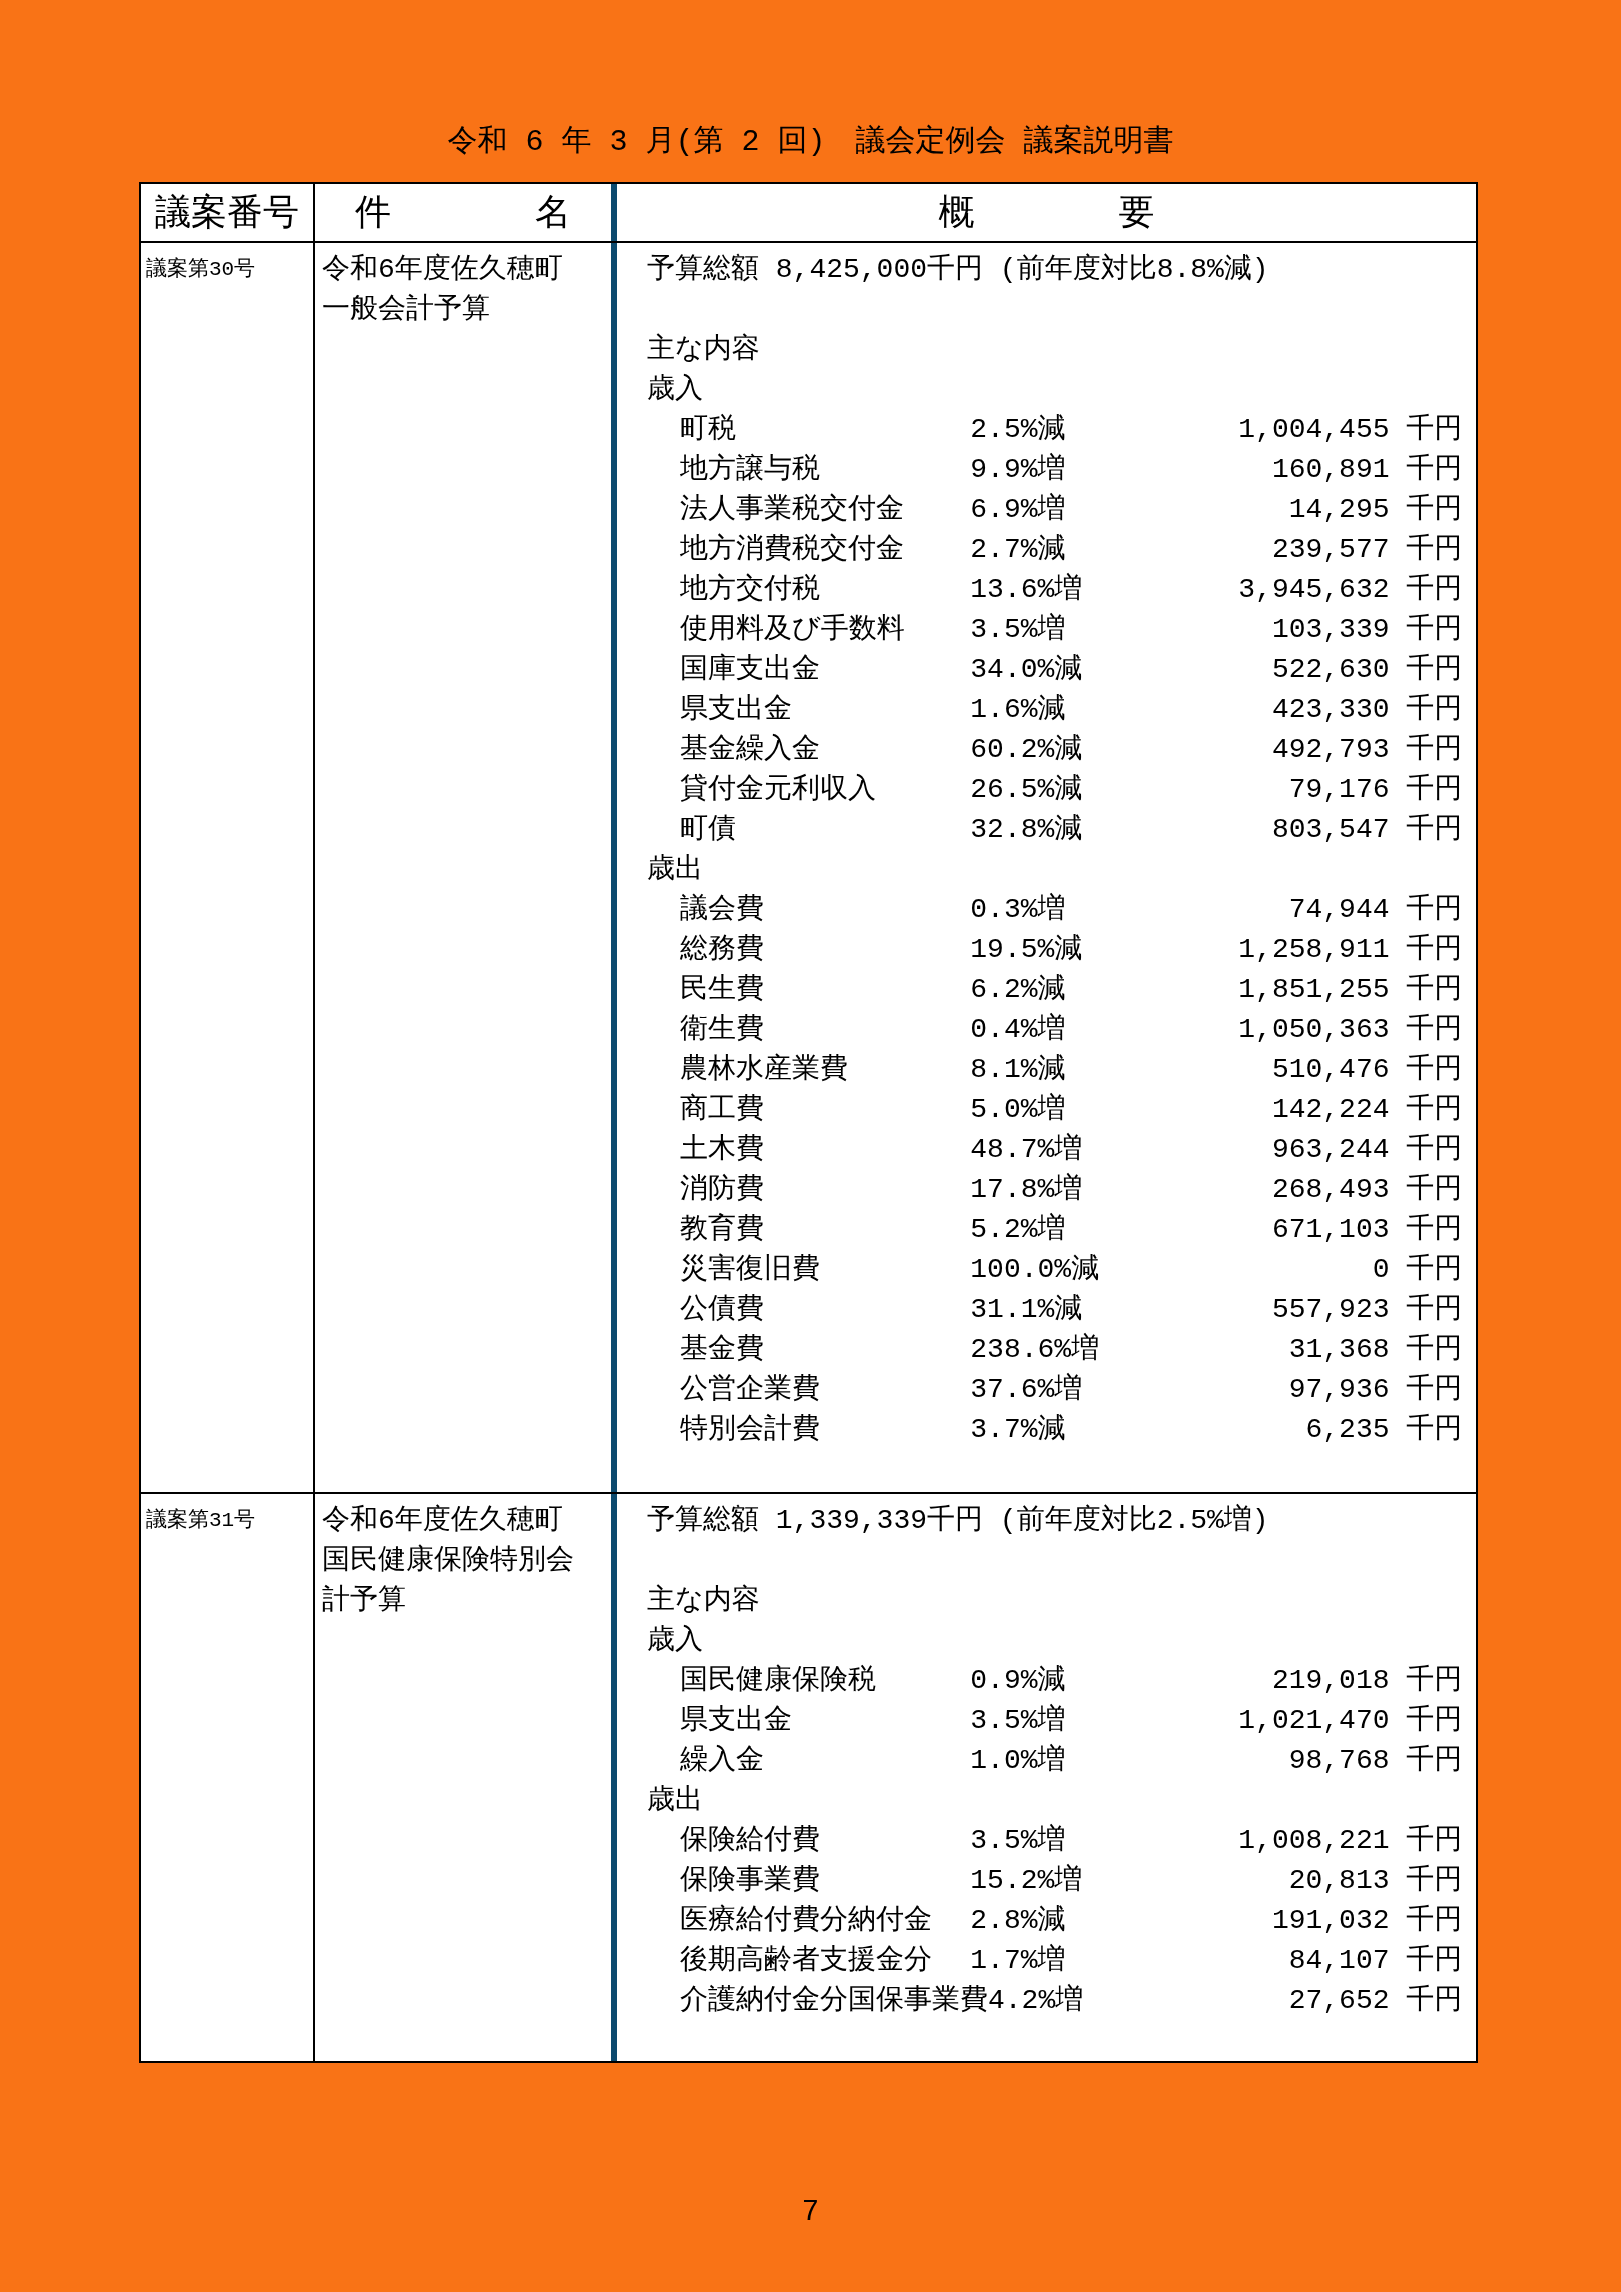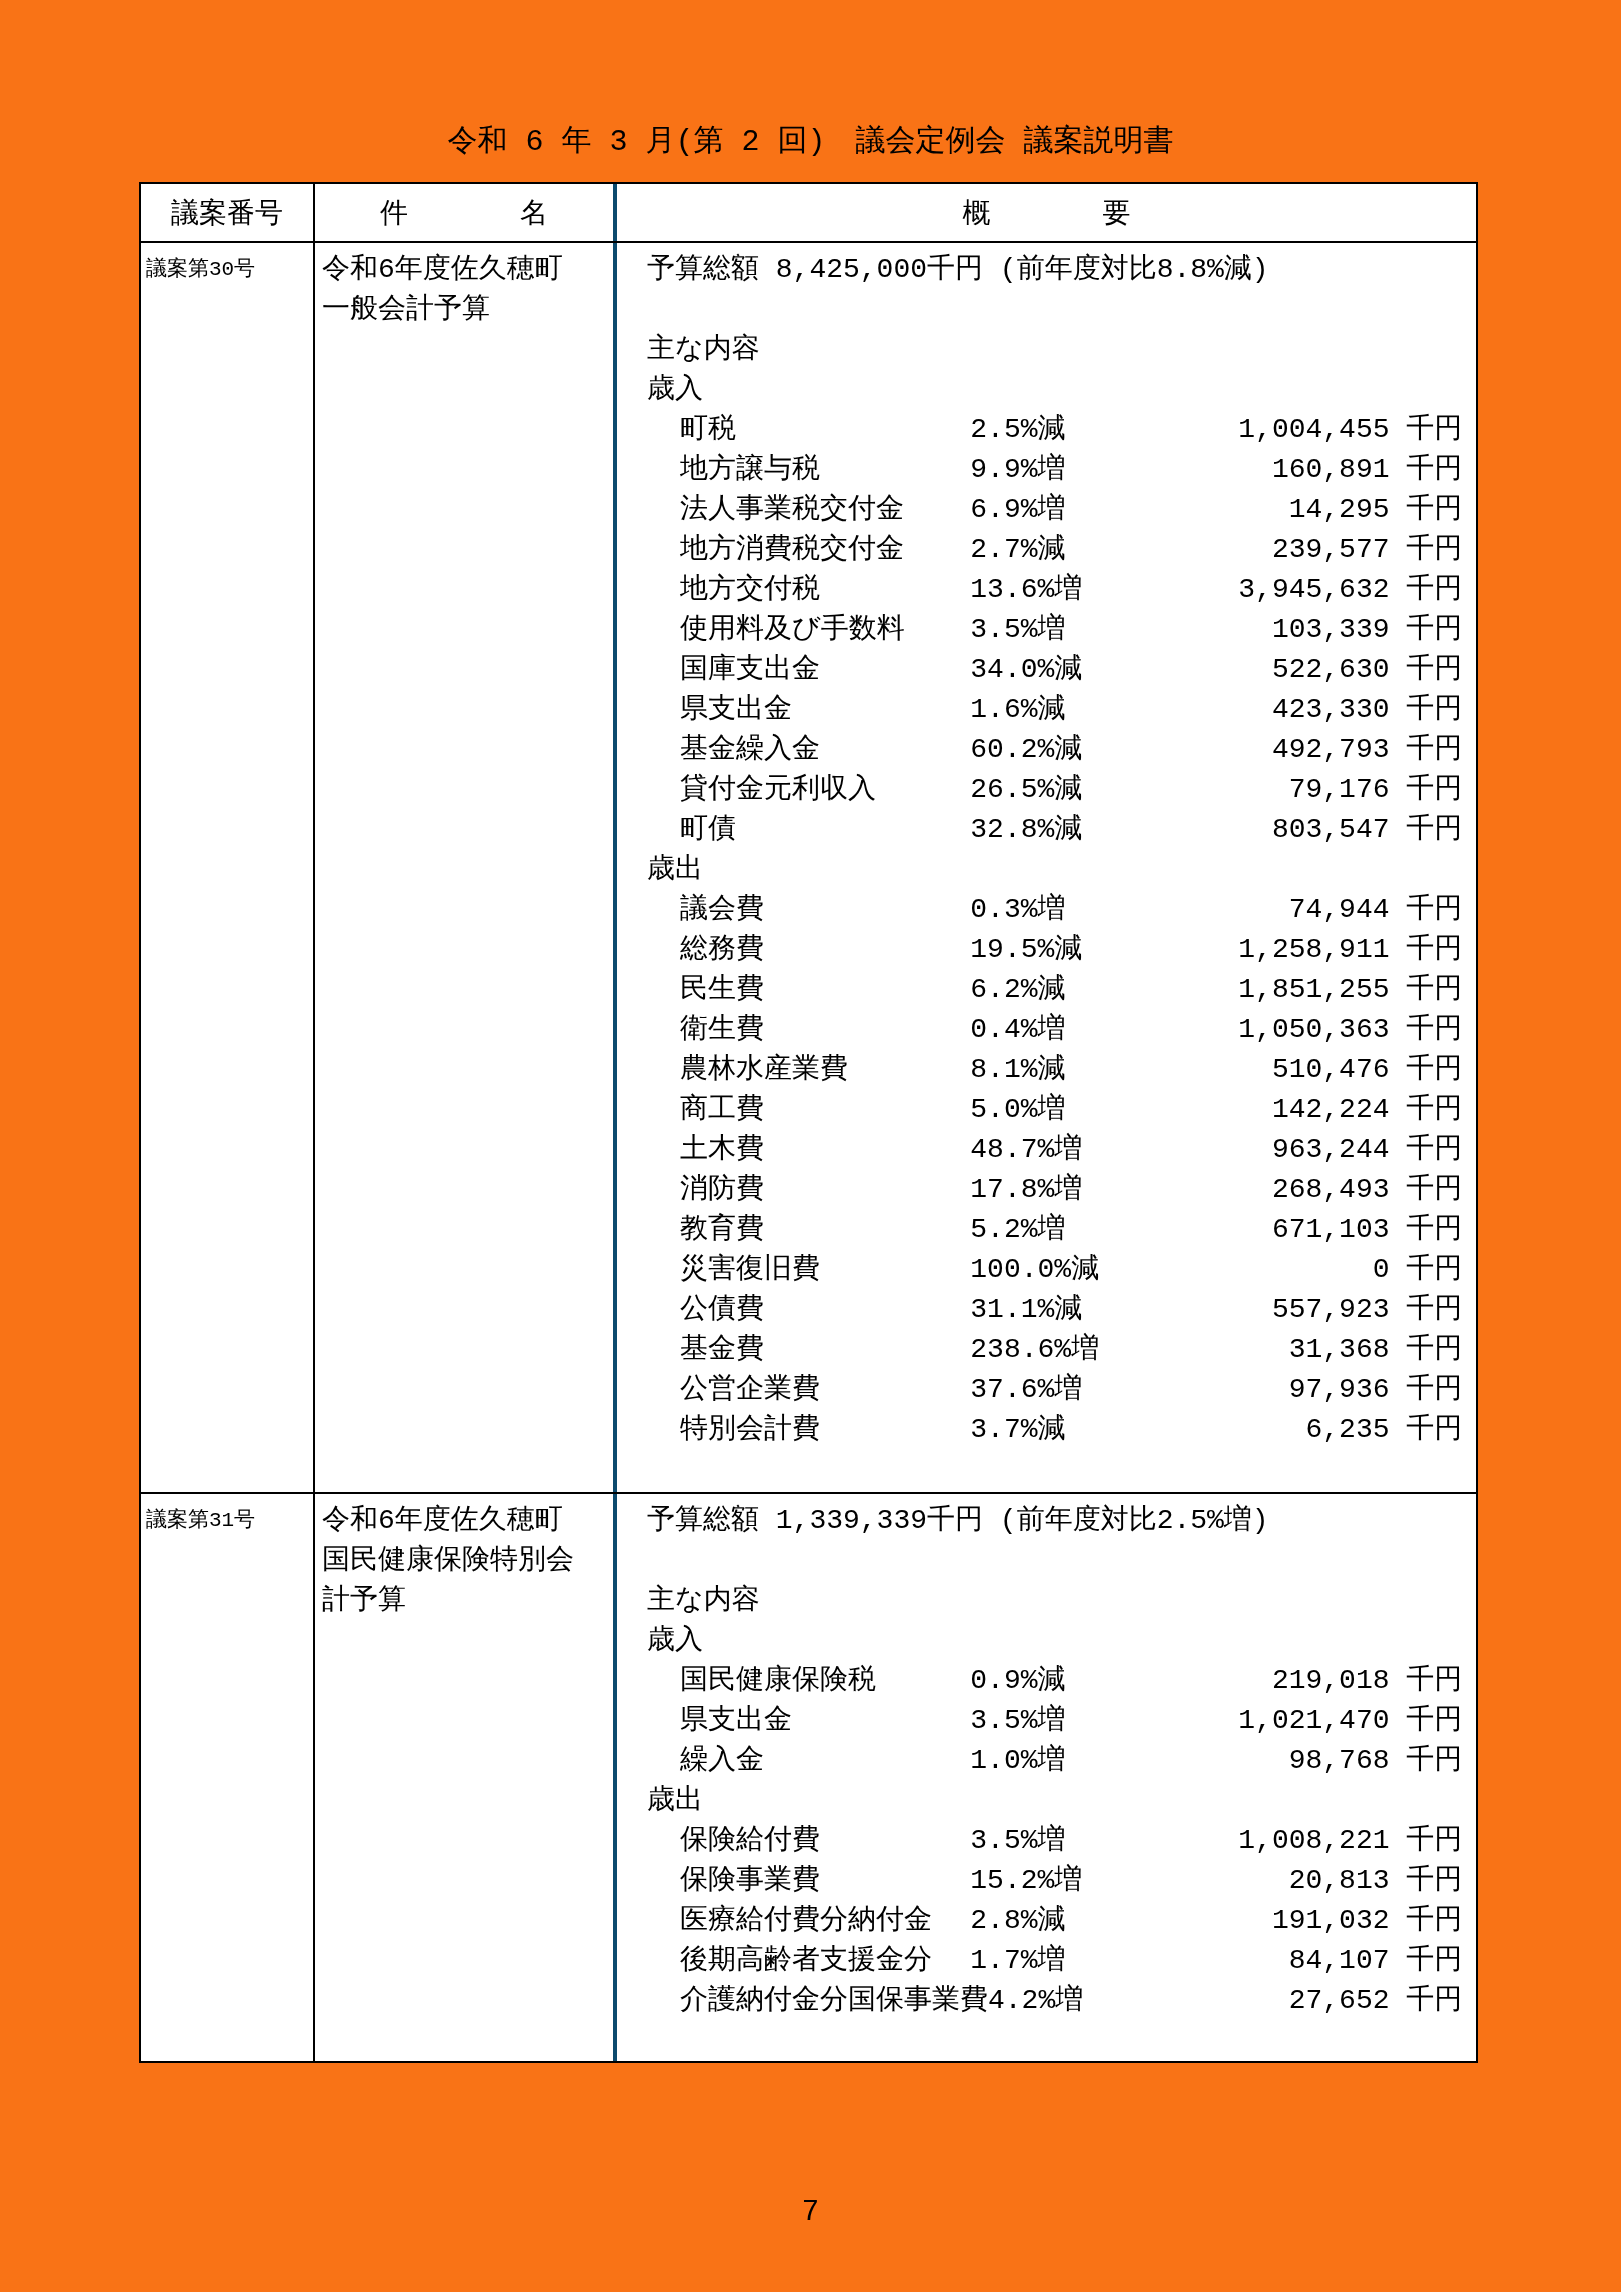--- a/index.html
+++ b/index.html
@@ -47,29 +47,29 @@
     width:174px;
     box-sizing:border-box;
     border-right:2px solid #000;
     padding:6.9px 2px 0 4.9px;
     font-size:21px;
     white-space:nowrap;
   }
   .cell-name {
     width:302px;
     box-sizing:border-box;
-    border-right:4px solid #0c4a6e;
+    border-right:6px solid #0c4a6e;
     padding:6.9px 29px 0 6.9px;
   }
   .cell-sum {
     flex:1;
     box-sizing:border-box;
     padding:6.9px 13.7px 0 30px;
   }
-  .thead .cell-no, .thead .cell-name, .thead .cell-sum { padding:0; font-size:28px;text-align:center; }
+  .thead .cell-no, .thead .cell-name, .thead .cell-sum { padding:0; font-size:36px;text-align:center; }
   .line { display:flex; min-height:40px; line-height:40px; }
   .lbl { flex:1 1 0; white-space:nowrap; }
   .lbl.ind { padding-left:33px; }
   .pct { flex:0 1 167px; text-align:left; white-space:nowrap; }
   .amt { flex:0 0 325px; text-align:right; white-space:nowrap; }
   .page-num {
     position:absolute;
     top:2196px; left:0; width:100%;
     text-align:center;
     font-size:29px;

